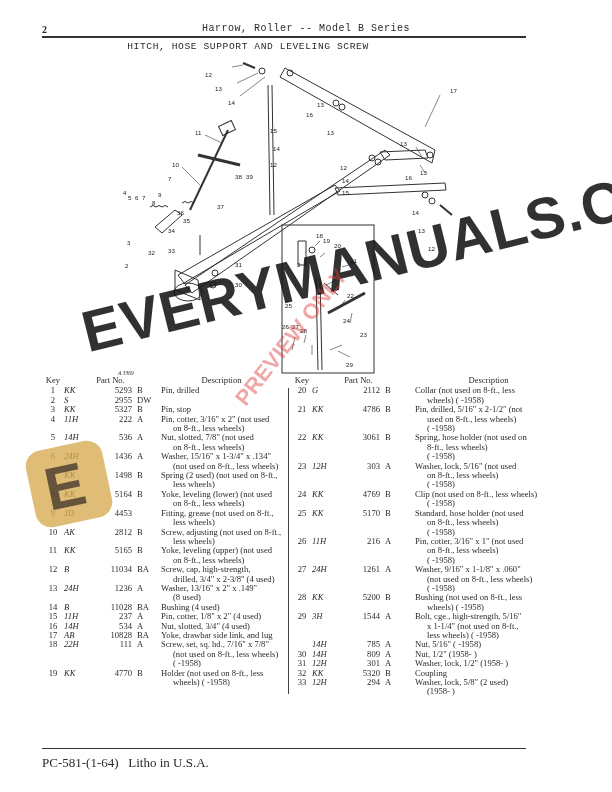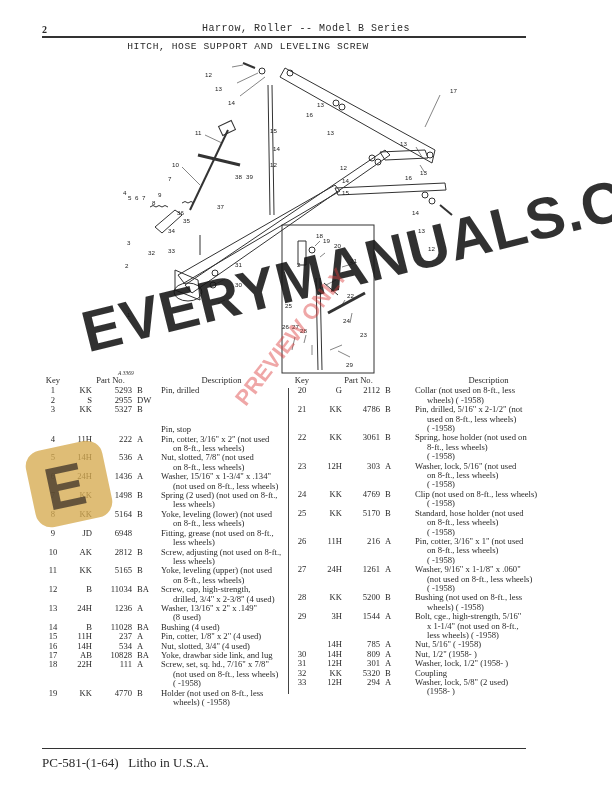--- a/index.html
+++ b/index.html
@@ -13,21 +13,21 @@
                    font-family: "Liberation Mono", "DejaVu Sans Mono", monospace; font-size: 9.6px; letter-spacing: 0.6px; }
   .diagram { position: absolute; left: 80px; top: 55px; width: 420px; height: 320px; }
   .fig-id { position: absolute; left: 118px; top: 370px; font-size: 5.5px; font-style: italic; }
   .parts { position: absolute; top: 376px; font-size: 8.6px; line-height: 9.4px; }
   .parts.left { left: 42px; width: 240px; }
   .parts.right { left: 292px; width: 270px; }
   .col-divider { position: absolute; left: 288px; top: 388px; width: 1px; height: 306px; background: #444; }
   .hdr { display: flex; margin-bottom: 1px; }
   .row { display: flex; }
   .c-key { width: 22px; text-align: center; flex: none; }
-  .c-pre { width: 28px; text-align: right; flex: none; }
+  .c-pre { width: 28px; text-align: left; flex: none; font-style: italic; }
   .c-num { width: 40px; flex: none; text-align: right; padding-right: 5px; }
   .c-suf { width: 20px; flex: none; }
   .c-desc { flex: 1; padding-left: 4px; }
   .right .c-key { width: 20px; }
   .right .c-pre { width: 30px; }
   .right .c-num { width: 38px; }
   .right .c-suf { width: 20px; }
   .right .c-desc { padding-left: 10px; }
   .hdr .c-partno { width: 93px; text-align: center; flex: none; }
   .hdr .c-desc { text-align: center; }
@@ -205,21 +205,21 @@
         <span class="c-pre">S</span>
         <span class="c-num">2955</span>
         <span class="c-suf">DW</span>
       </div>
       <div class="row">
         <span class="c-key">3</span>
         <span class="c-pre">KK</span>
         <span class="c-num">5327</span>
         <span class="c-suf">B</span>
         <span class="c-desc">
-          <span class="" style="display: block; margin-top: 20px;">Pin, stop</span>
+          <span class="" style="display: block;">Pin, stop</span>
         </span>
       </div>
       <div class="row">
         <span class="c-key">4</span>
         <span class="c-pre">11H</span>
         <span class="c-num">222</span>
         <span class="c-suf">A</span>
         <span class="c-desc">
           <span class="" style="display: block;">Pin, cotter, 3/16" x 2" (not used</span>
           <span class="desc-cont">on 8-ft., less wheels)</span>
@@ -261,21 +261,21 @@
         <span class="c-num">5164</span>
         <span class="c-suf">B</span>
         <span class="c-desc">
           <span class="" style="display: block;">Yoke, leveling (lower) (not used</span>
           <span class="desc-cont">on 8-ft., less wheels)</span>
         </span>
       </div>
       <div class="row">
         <span class="c-key">9</span>
         <span class="c-pre">JD</span>
-        <span class="c-num">6948</span>
+        <span class="c-num">4453</span>
         <span class="c-suf"></span>
         <span class="c-desc">
           <span class="" style="display: block;">Fitting, grease (not used on 8-ft.,</span>
           <span class="desc-cont">less wheels)</span>
         </span>
       </div>
       <div class="row">
         <span class="c-key">10</span>
         <span class="c-pre">AK</span>
         <span class="c-num">2812</span>

